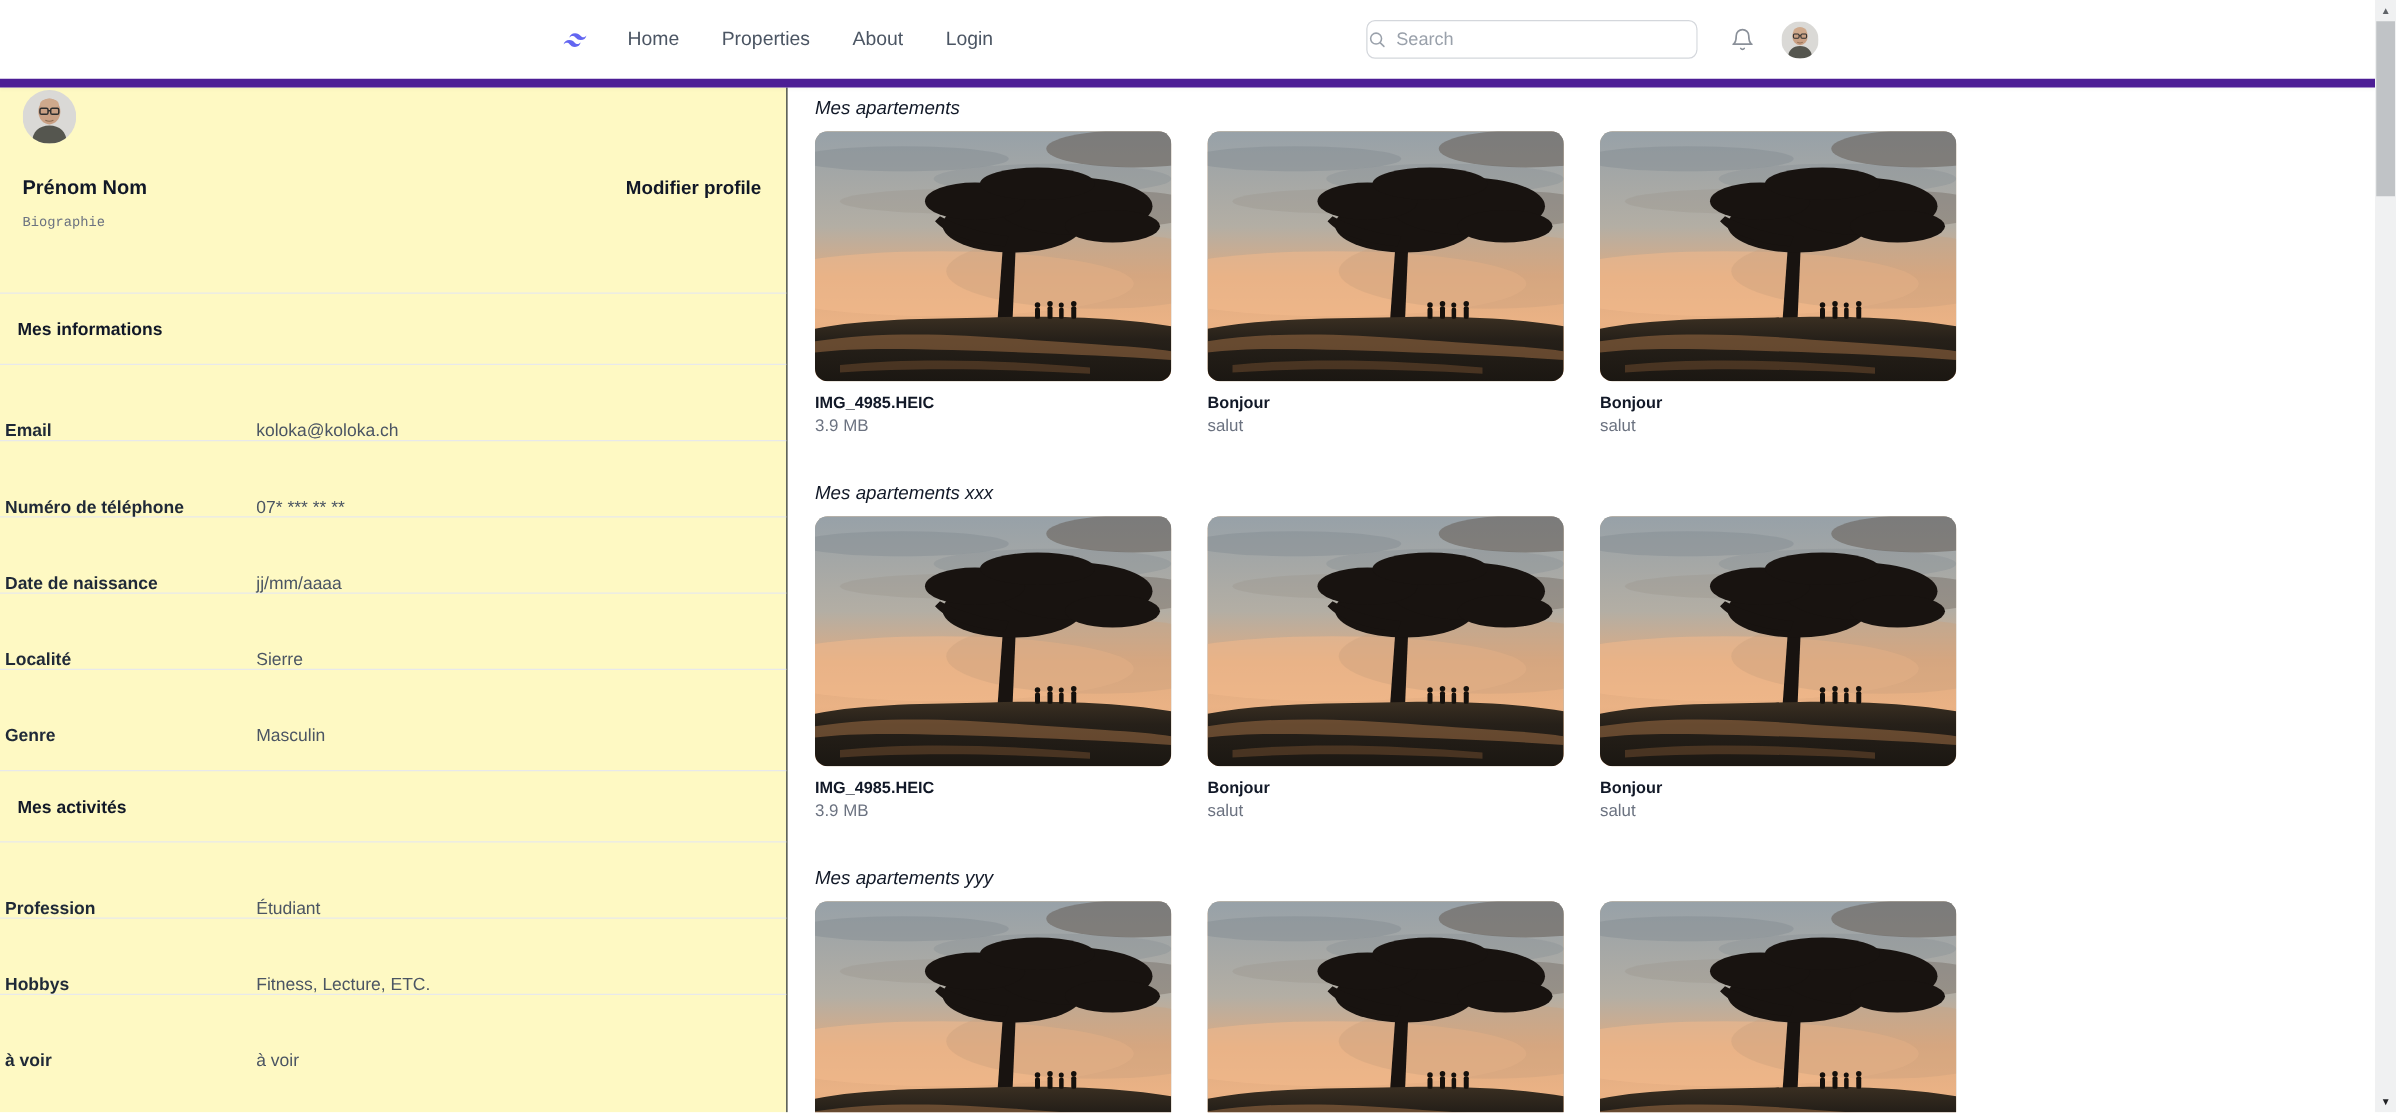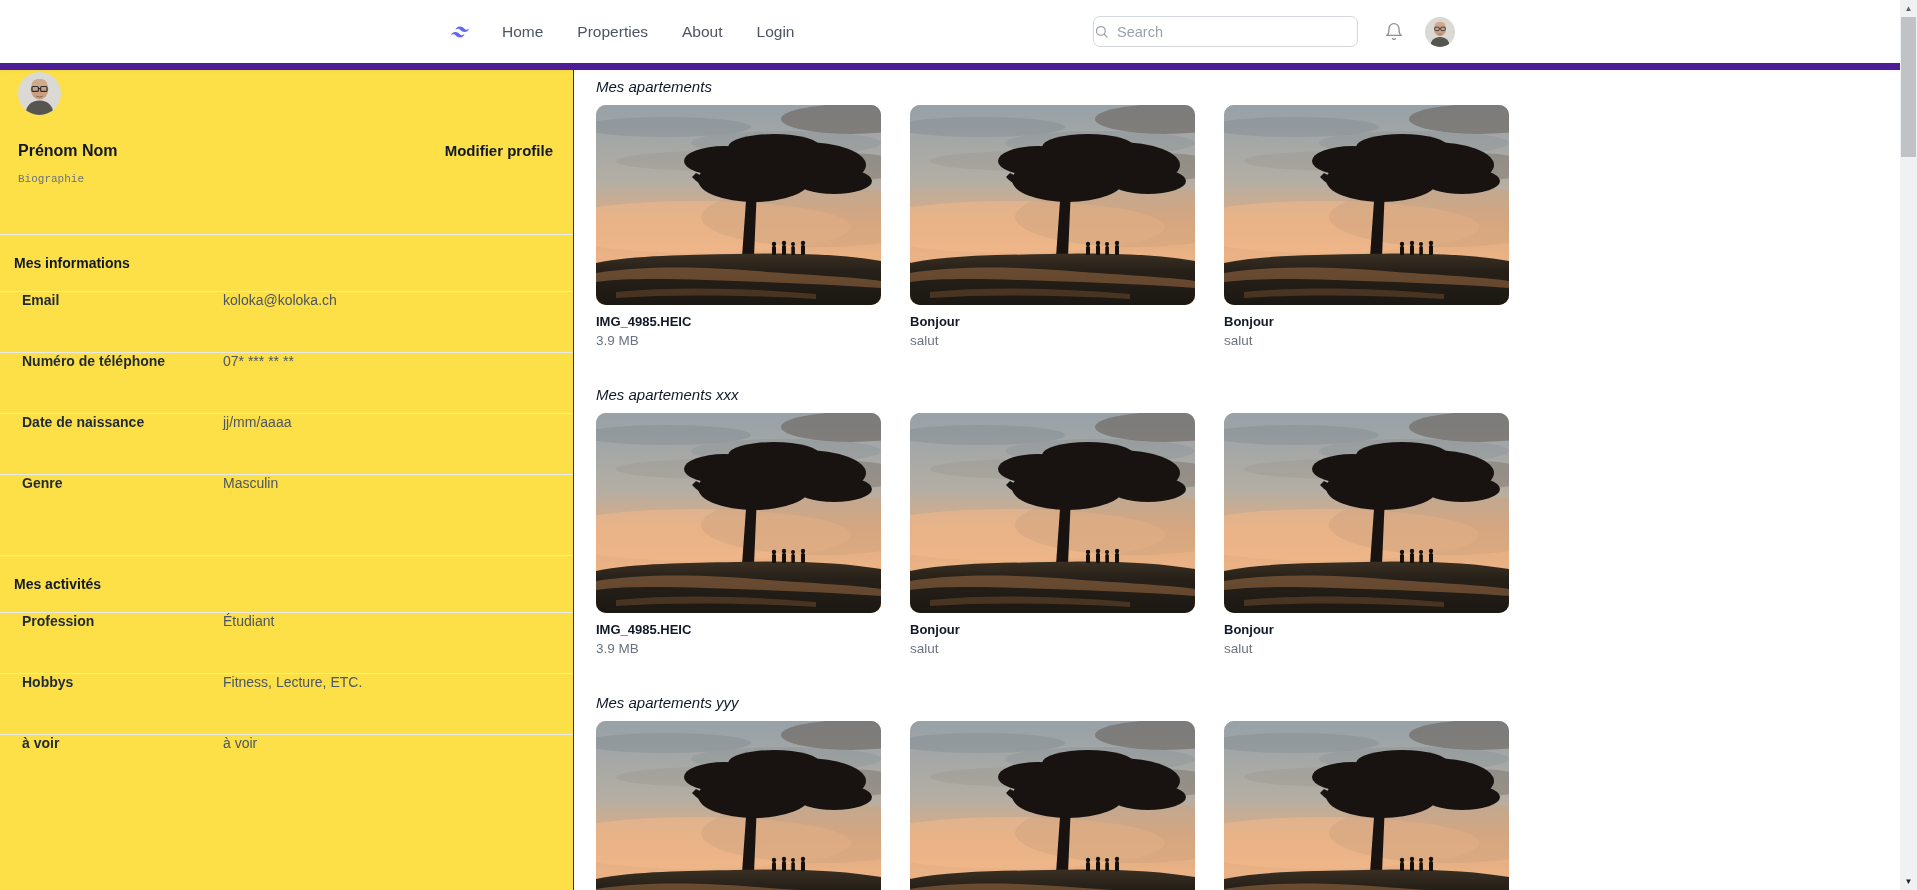--- a/index.html
+++ b/index.html
@@ -23,30 +23,30 @@
   .searchbox input::placeholder { color:#9aa1ab; }
   .bell { margin-left:26px; width:20px; height:20px; cursor:pointer; }
   .bell svg { width:20px; height:20px; }
   .nav-avatar { margin-left:21px; width:30px; height:30px; border-radius:50%; overflow:hidden;
                 cursor:pointer; flex:none; }
 
   
   .body-wrap { position:absolute; top:56px; left:0; width:1900px; height:834px; display:flex; }
 
   
-  .sidebar { width:574px; flex:none; border-right:1px solid #2d333d; background:#fde047; }
+  .sidebar { width:630px; flex:none; border-right:1px solid #2d333d; background:#fef9c3; }
   .profile-head { padding:16px 20px 0 18px; }
   .p-avatar { width:43px; height:43px; border-radius:50%; overflow:hidden; }
   .name-row { margin-top:26px; display:flex; justify-content:space-between; align-items:baseline; }
   .p-name { font-size:16px; font-weight:700; color:#111827; line-height:20px; }
   .p-edit { font-size:15px; font-weight:600; color:#111827; cursor:pointer; line-height:20px; }
   .p-bio { margin-top:10px; font-size:11px; color:#6b7280; line-height:17px; padding-bottom:26px;font-family:Liberation Mono, monospace; }
   .sb-heading { height:57px; display:flex; align-items:center; padding-left:14px;
                 border-top:1px solid #e8e9eb; font-size:14px; font-weight:700; color:#111827;margin-top:20px; }
-  .sb-row { height:61px; display:flex; align-items:flex-start; padding-left:22px; border-top:1px solid #e8e9eb; }
+  .sb-row { height:61px; display:flex; align-items:flex-end; padding-left:4px; border-top:1px solid #e8e9eb; }
   .sb-label { width:201px; flex:none; font-size:14px; font-weight:600; color:#1f2937; }
   .sb-value { font-size:14px; color:#4b5563; }
 
   
   .main { flex:1; padding:21px 0 0 22px; overflow:hidden; }
   .m-section { margin-bottom:36px; }
   .m-title { font-size:15px; font-weight:500; color:#111827; line-height:19px; margin-bottom:9px;font-style:italic; }
   .cards { display:flex; gap:29px; }
   .card { width:285px; flex:none; }
   .card-img { width:285px; height:200px; border-radius:10px; overflow:hidden; background:#b9a68f; cursor:pointer; }
@@ -187,20 +187,24 @@
       </div>
       <div class="sb-row">
         <span class="sb-label">Numéro de téléphone</span>
         <span class="sb-value">07* *** ** **</span>
       </div>
       <div class="sb-row">
         <span class="sb-label">Date de naissance</span>
         <span class="sb-value">jj/mm/aaaa</span>
       </div>
       <div class="sb-row">
+        <span class="sb-label">Localité</span>
+        <span class="sb-value">Sierre</span>
+      </div>
+      <div class="sb-row">
         <span class="sb-label">Genre</span>
         <span class="sb-value">Masculin</span>
       </div>
 
       <div class="sb-heading">Mes activités</div>
 
       <div class="sb-row">
         <span class="sb-label">Profession</span>
         <span class="sb-value">Étudiant</span>
       </div>

